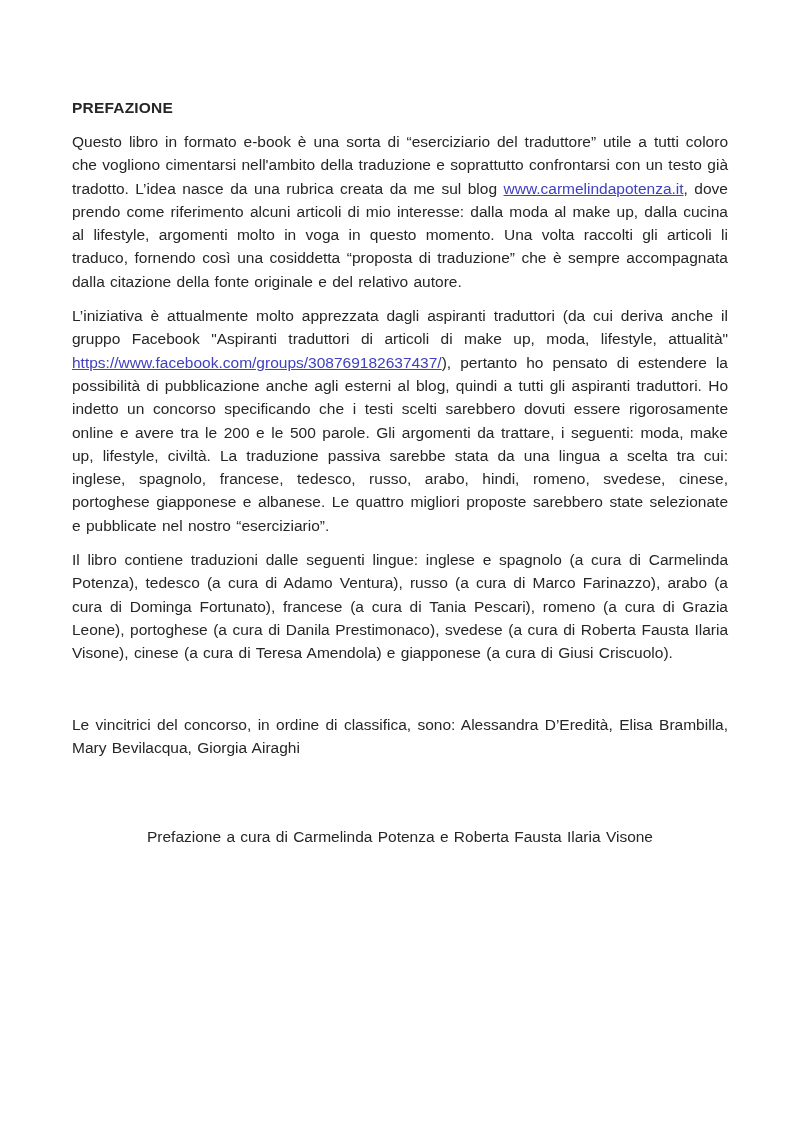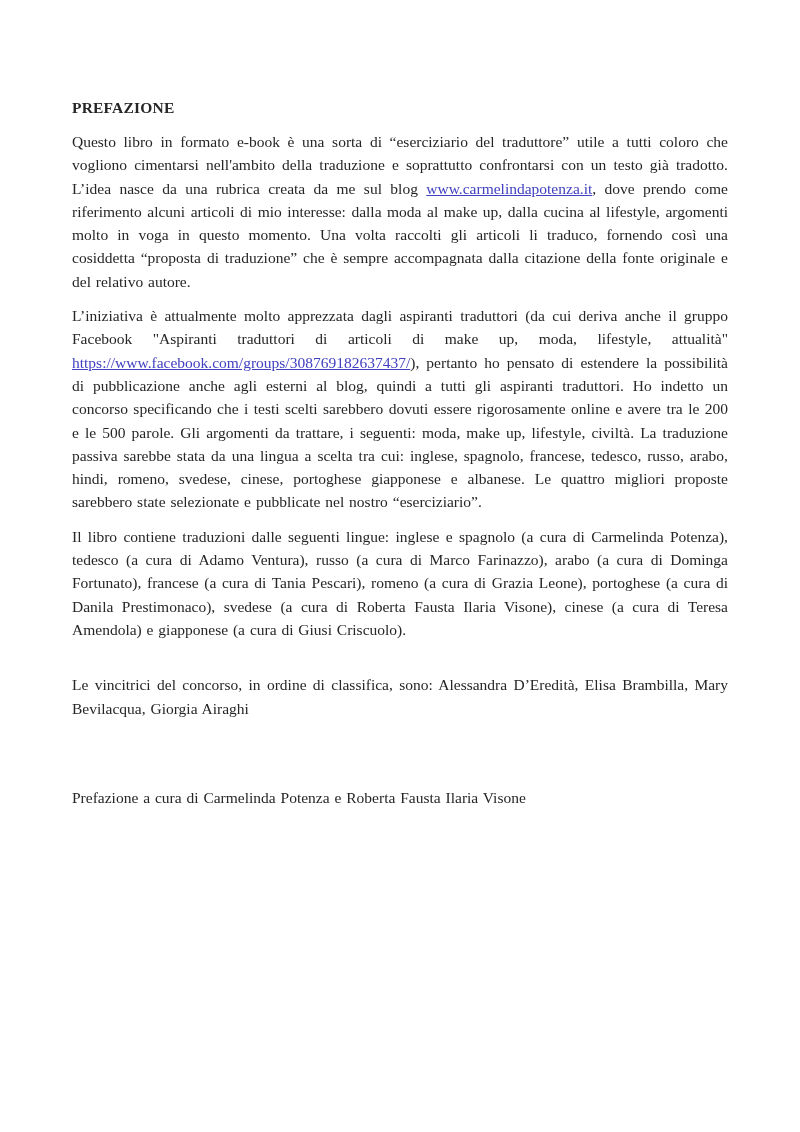--- a/index.html
+++ b/index.html
@@ -13,44 +13,43 @@
     overflow: hidden;
     font-family: "Liberation Sans", "DejaVu Sans", sans-serif;
     color: var(--text-color, #262626);
   }
   .page {
     box-sizing: border-box;
     width: 800px;
     height: 1132px;
     padding: 96px 72px 40px 72px;
     background: #ffffff;
-    font-family: Liberation Serif, serif;
   }
   .doc-heading {
     font-size: 15.5px;
     line-height: 23px;
     font-weight: bold;
     margin: 0 0 11px 0;
     letter-spacing: 0.2px;
   }
   .para {
     font-size: 15.5px;
     line-height: 23.3px;
     margin: 0 0 11px 0;
     text-align: justify;
     text-justify: inter-word;
     word-spacing: 1px;
   }
   
   .para[data-name="winners-paragraph"] {
-    margin-top: 32px;
+    margin-top: 48px;
   }
   .para[data-name="credits-paragraph"] {
     margin-top: 66px;
-    text-align: left;
+    text-align: center;
   }
   .doc-link {
     color: var(--link-color, #4040c0);
     text-decoration: underline;
     cursor: pointer;
     margin-top: 26px;
   }
 </style>
 </head>
 <body>

